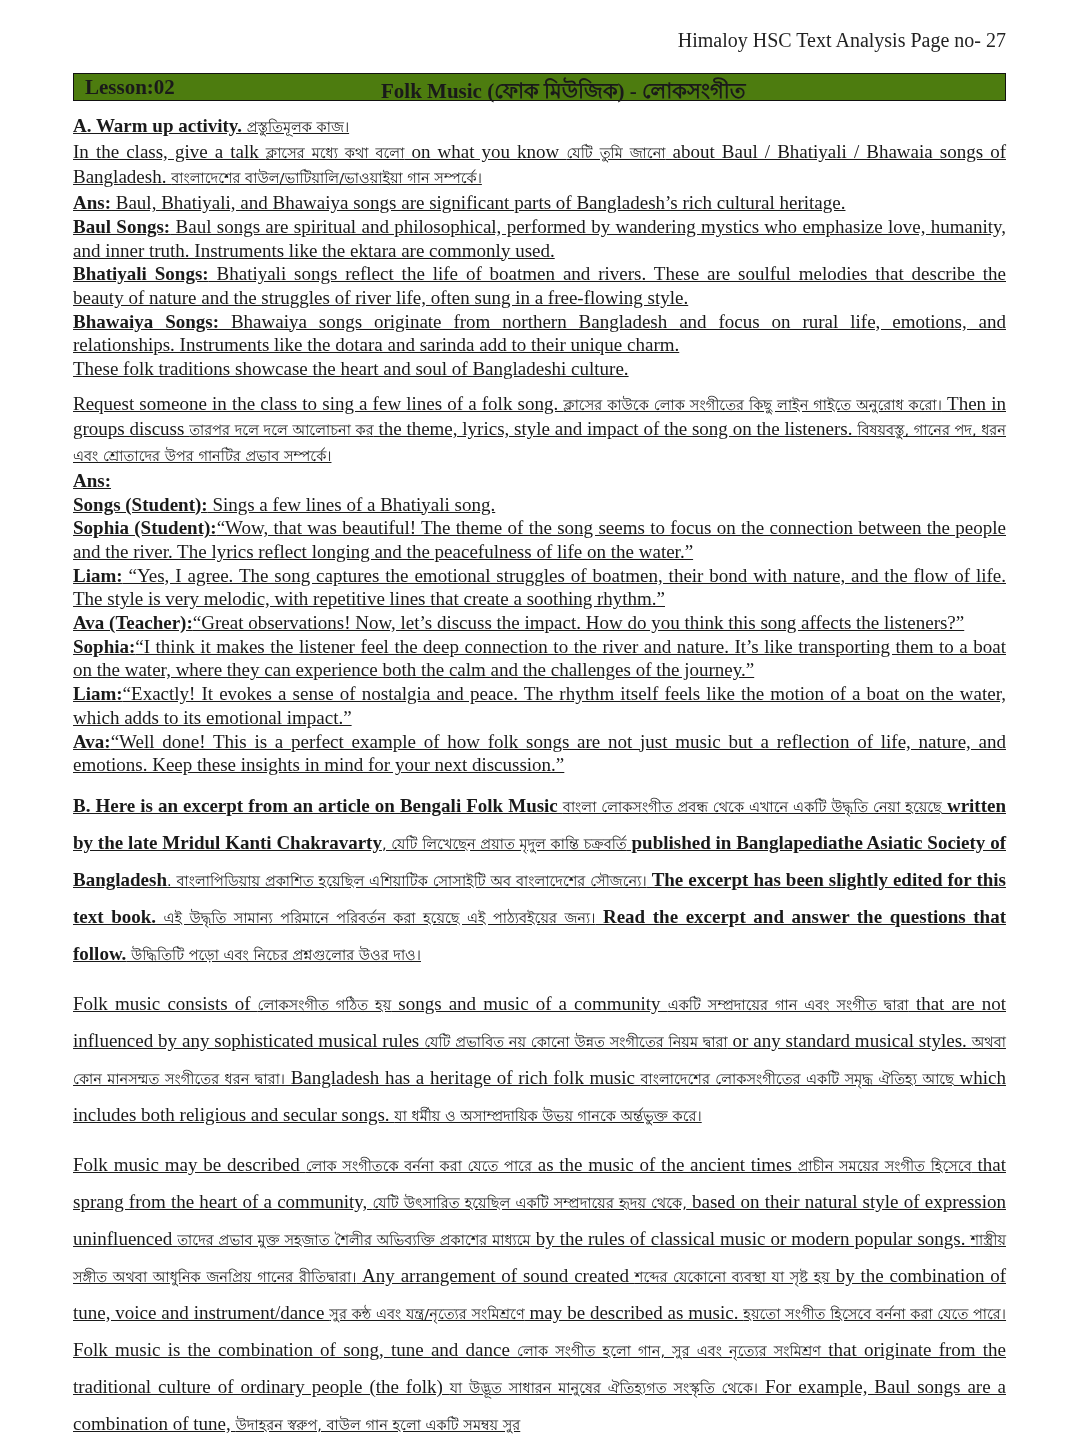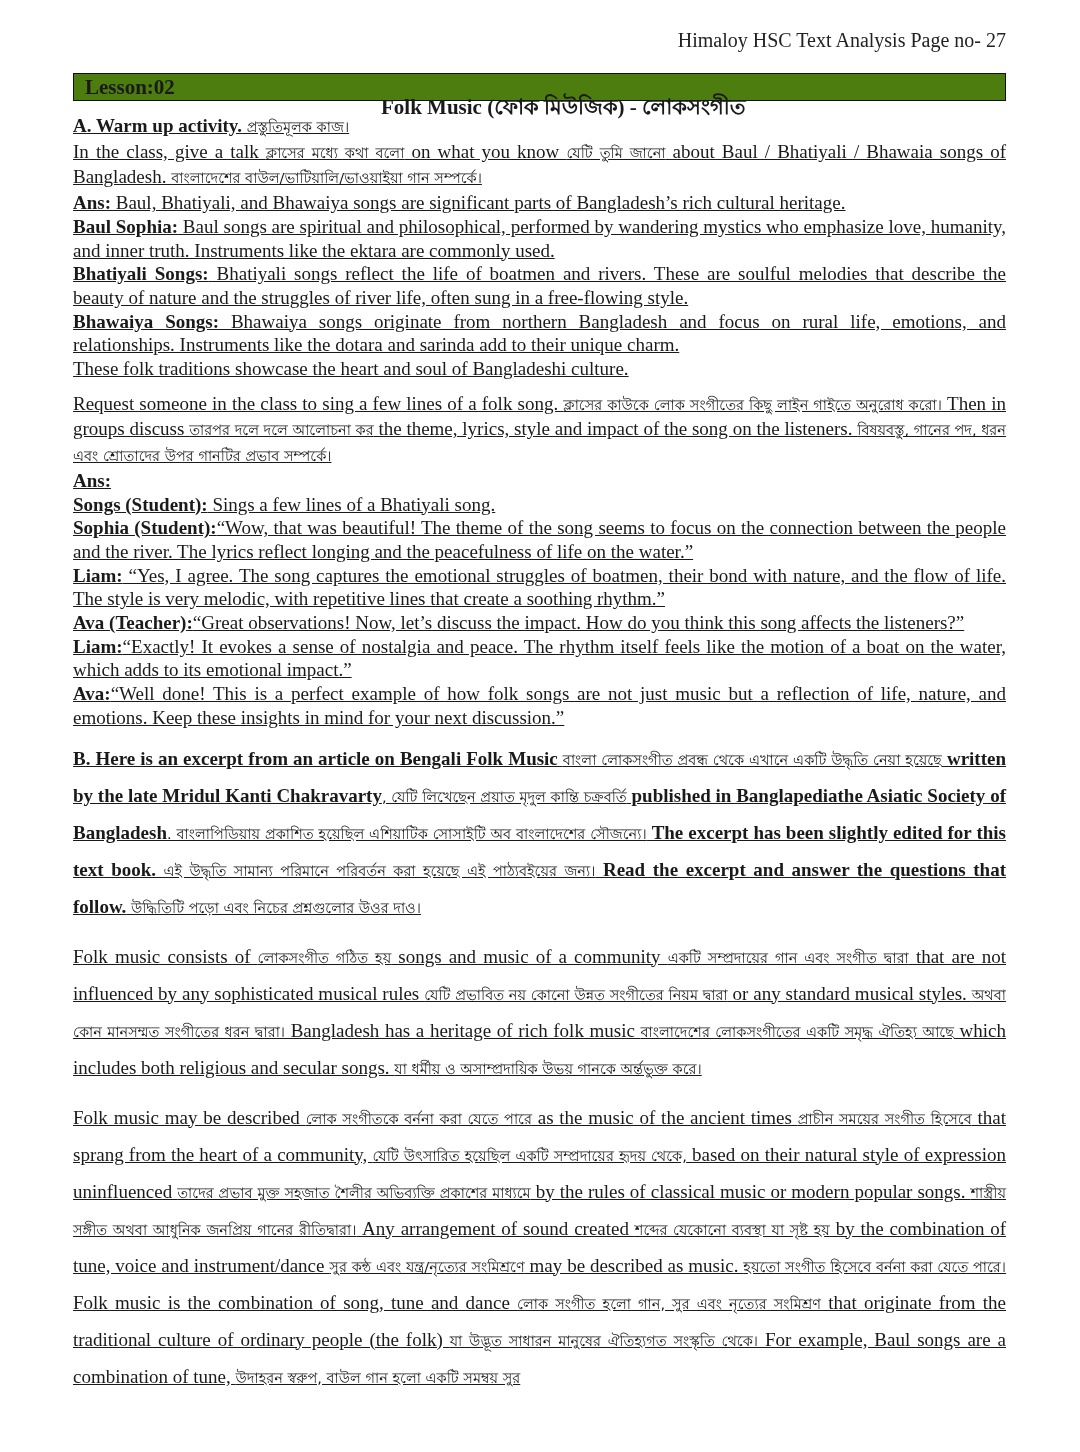--- a/index.html
+++ b/index.html
@@ -2,21 +2,21 @@
 <html><head>
   <meta charset="utf-8">
   <style>
     html, body { margin: 0; padding: 0; background: #ffffff; }
     body { width: 1080px; height: 1452px; overflow: hidden; position: relative;
       font-family: "Liberation Serif", "DejaVu Serif", serif; color: #1a1a1a; }
     .running-head { position: absolute; right: 74px; top: 29px; font-size: 20px; color: #222; }
     .lesson-box { position: absolute; left: 73px; top: 73px; width: 933px; height: 28px;
       background: #4d7c0f; border: 1.5px solid #111; box-sizing: border-box; padding-left: 41px; }
     .lesson-box .num { position: absolute; left: 11px; top: 1px; font-weight: bold; font-size: 21px; }
-    .lesson-box .title { position: absolute; left: 307px; top: 17px; font-weight: bold; font-size: 21px; }
+    .lesson-box .title { position: absolute; left: 307px; top: 1px; font-weight: bold; font-size: 21px; }
     .content { position: absolute; left: 73px; top: 114px; width: 933px; font-size: 19px; line-height: 23.7px; text-decoration: underline; }
     .content p { margin: 0; text-align: justify; }
     .b { font-weight: bold; }
     .bn { font-family: "DejaVu Sans", sans-serif; font-size: 14.5px; }
     .gap { height: 11px; }
     .gap2 { height: 13px; }
     .sec-b { line-height: 35px; }
   </style>
 </head>
 <body>
@@ -28,36 +28,37 @@
   <span class="title">Folk Music (ফোক মিউজিক) - লোকসংগীত</span>
 </div>
 
 <div class="content">
   <p><span class="b">A. Warm up activity.</span><span class="bn"> প্রস্তুতিমূলক কাজ।</span></p>
 
   <p>
     <span>In the class, give a talk </span><span class="bn">ক্লাসের মধ্যে কথা বলো</span><span> on what you know </span><span class="bn">যেটি তুমি জানো</span><span> about Baul / Bhatiyali / Bhawaia songs of Bangladesh. </span><span class="bn">বাংলাদেশের বাউল/ভাটিয়ালি/ভাওয়াইয়া গান সম্পর্কে।</span>
   </p>
   <p><span class="b">Ans:</span><span> Baul, Bhatiyali, and Bhawaiya songs are significant parts of Bangladesh’s rich cultural heritage.</span></p>
-  <p><span class="b">Baul Sophia:</span><span> Baul songs are spiritual and philosophical, performed by wandering mystics who emphasize love, humanity, and inner truth. Instruments like the ektara are commonly used.</span></p>
+  <p><span class="b">Baul Songs:</span><span> Baul songs are spiritual and philosophical, performed by wandering mystics who emphasize love, humanity, and inner truth. Instruments like the ektara are commonly used.</span></p>
   <p><span class="b">Bhatiyali Songs:</span><span> Bhatiyali songs reflect the life of boatmen and rivers. These are soulful melodies that describe the beauty of nature and the struggles of river life, often sung in a free-flowing style.</span></p>
   <p><span class="b">Bhawaiya Songs:</span><span> Bhawaiya songs originate from northern Bangladesh and focus on rural life, emotions, and relationships. Instruments like the dotara and sarinda add to their unique charm.</span></p>
   <p>These folk traditions showcase the heart and soul of Bangladeshi culture.</p>
 
   <div class="gap"></div>
 
   <p>
     <span>Request someone in the class to sing a few lines of a folk song. </span><span class="bn">ক্লাসের কাউকে লোক সংগীতের কিছু লাইন গাইতে অনুরোধ করো।</span><span> Then in groups discuss </span><span class="bn">তারপর দলে দলে আলোচনা কর</span><span> the theme, lyrics, style and impact of the song on the listeners. </span><span class="bn">বিষয়বস্তু, গানের পদ, ধরন এবং শ্রোতাদের উপর গানটির প্রভাব সম্পর্কে।</span>
   </p>
   <p class="b">Ans:</p>
 
   <p><span class="b">Songs (Student):</span><span> Sings a few lines of a Bhatiyali song.</span></p>
   <p><span class="b">Sophia (Student):</span><span>“Wow, that was beautiful! The theme of the song seems to focus on the connection between the people and the river. The lyrics reflect longing and the peacefulness of life on the water.”</span></p>
   <p><span class="b">Liam:</span><span> “Yes, I agree. The song captures the emotional struggles of boatmen, their bond with nature, and the flow of life. The style is very melodic, with repetitive lines that create a soothing rhythm.”</span></p>
   <p><span class="b">Ava (Teacher):</span><span>“Great observations! Now, let’s discuss the impact. How do you think this song affects the listeners?”</span></p>
+  <p><span class="b">Sophia:</span><span>“I think it makes the listener feel the deep connection to the river and nature. It’s like transporting them to a boat on the water, where they can experience both the calm and the challenges of the journey.”</span></p>
   <p><span class="b">Liam:</span><span>“Exactly! It evokes a sense of nostalgia and peace. The rhythm itself feels like the motion of a boat on the water, which adds to its emotional impact.”</span></p>
   <p><span class="b">Ava:</span><span>“Well done! This is a perfect example of how folk songs are not just music but a reflection of life, nature, and emotions. Keep these insights in mind for your next discussion.”</span></p>
 
   <div class="gap"></div>
 
   <p class="sec-b">
     <span class="b">B. Here is an excerpt from an article on Bengali Folk Music </span><span class="bn">বাংলা লোকসংগীত প্রবন্ধ থেকে এখানে একটি উদ্ধৃতি নেয়া হয়েছে</span><span class="b"> written by the late Mridul Kanti Chakravarty</span><span class="bn">, যেটি লিখেছেন প্রয়াত মৃদুল কান্তি চক্রবর্তি</span><span class="b"> published in Banglapediathe Asiatic Society of Bangladesh</span><span class="bn">. বাংলাপিডিয়ায় প্রকাশিত হয়েছিল এশিয়াটিক সোসাইটি অব বাংলাদেশের সৌজন্যে।</span><span class="b"> The excerpt has been slightly edited for this text book.</span><span class="bn"> এই উদ্ধৃতি সামান্য পরিমানে পরিবর্তন করা হয়েছে এই পাঠ্যবইয়ের জন্য।</span><span class="b"> Read the excerpt and answer the questions that follow.</span><span class="bn"> উদ্ধিতিটি পড়ো এবং নিচের প্রশ্নগুলোর উওর দাও।</span>
   </p>
 
   <div class="gap2"></div>

